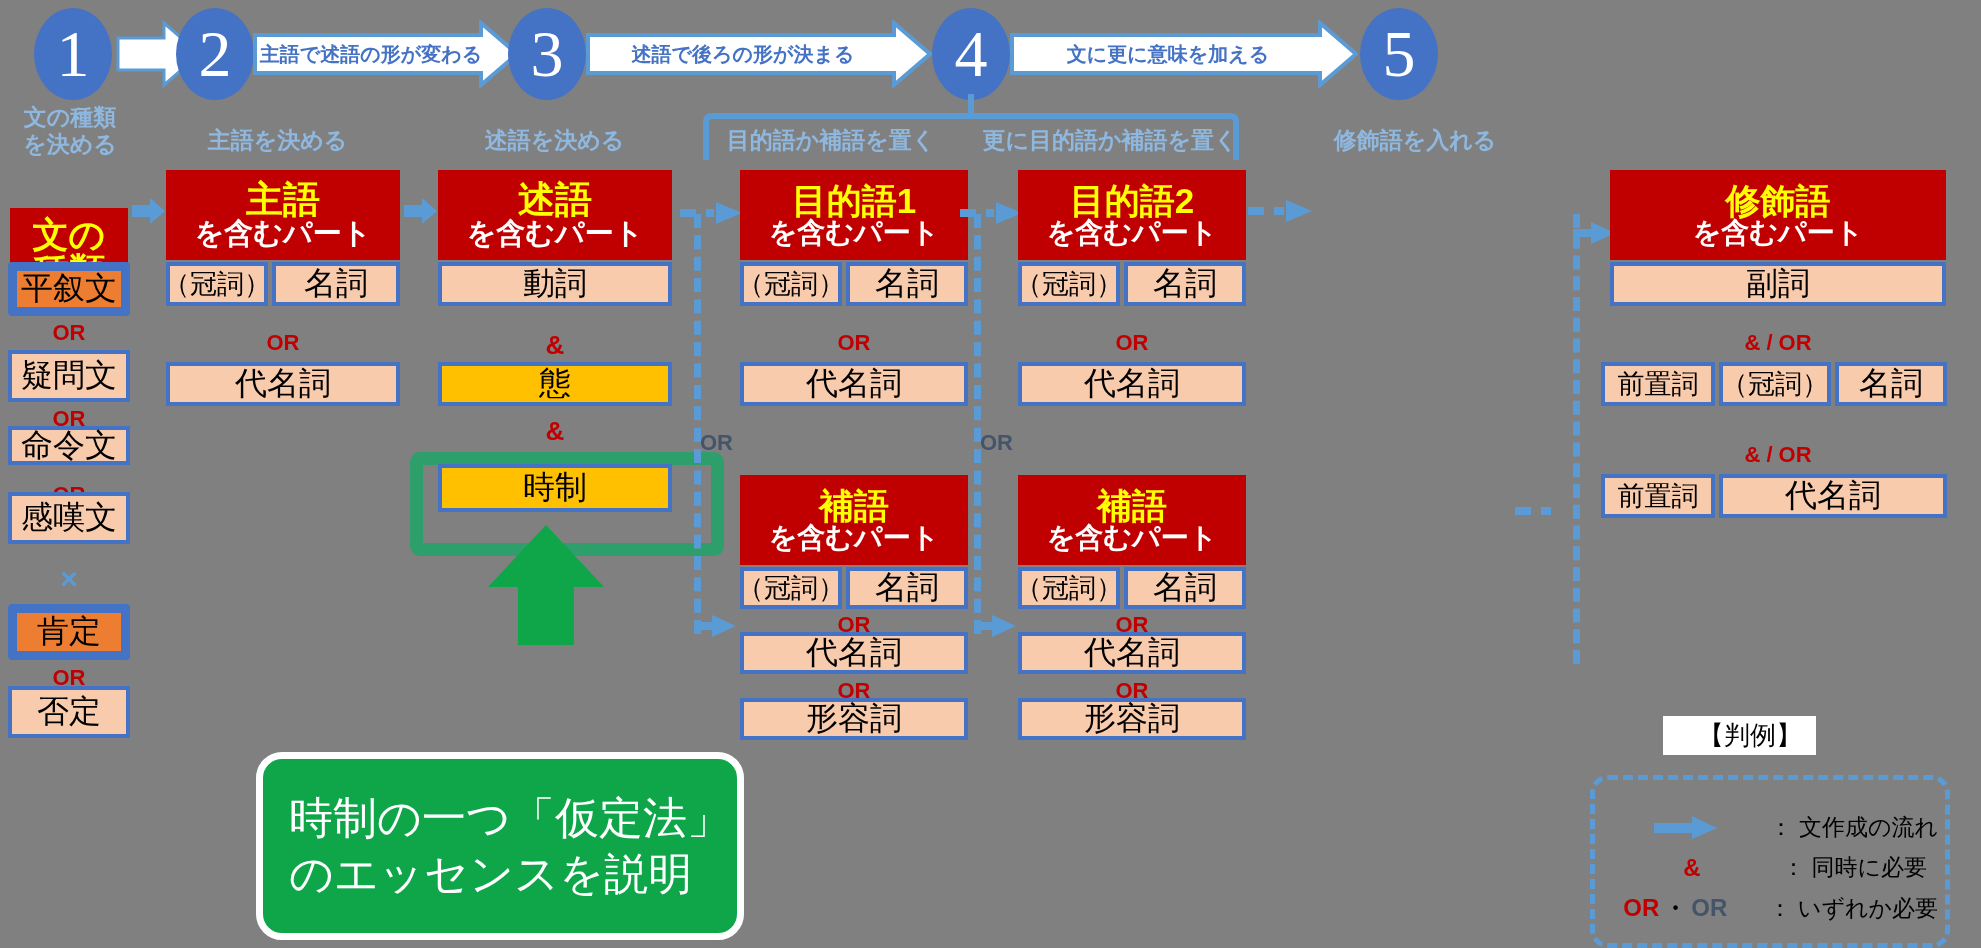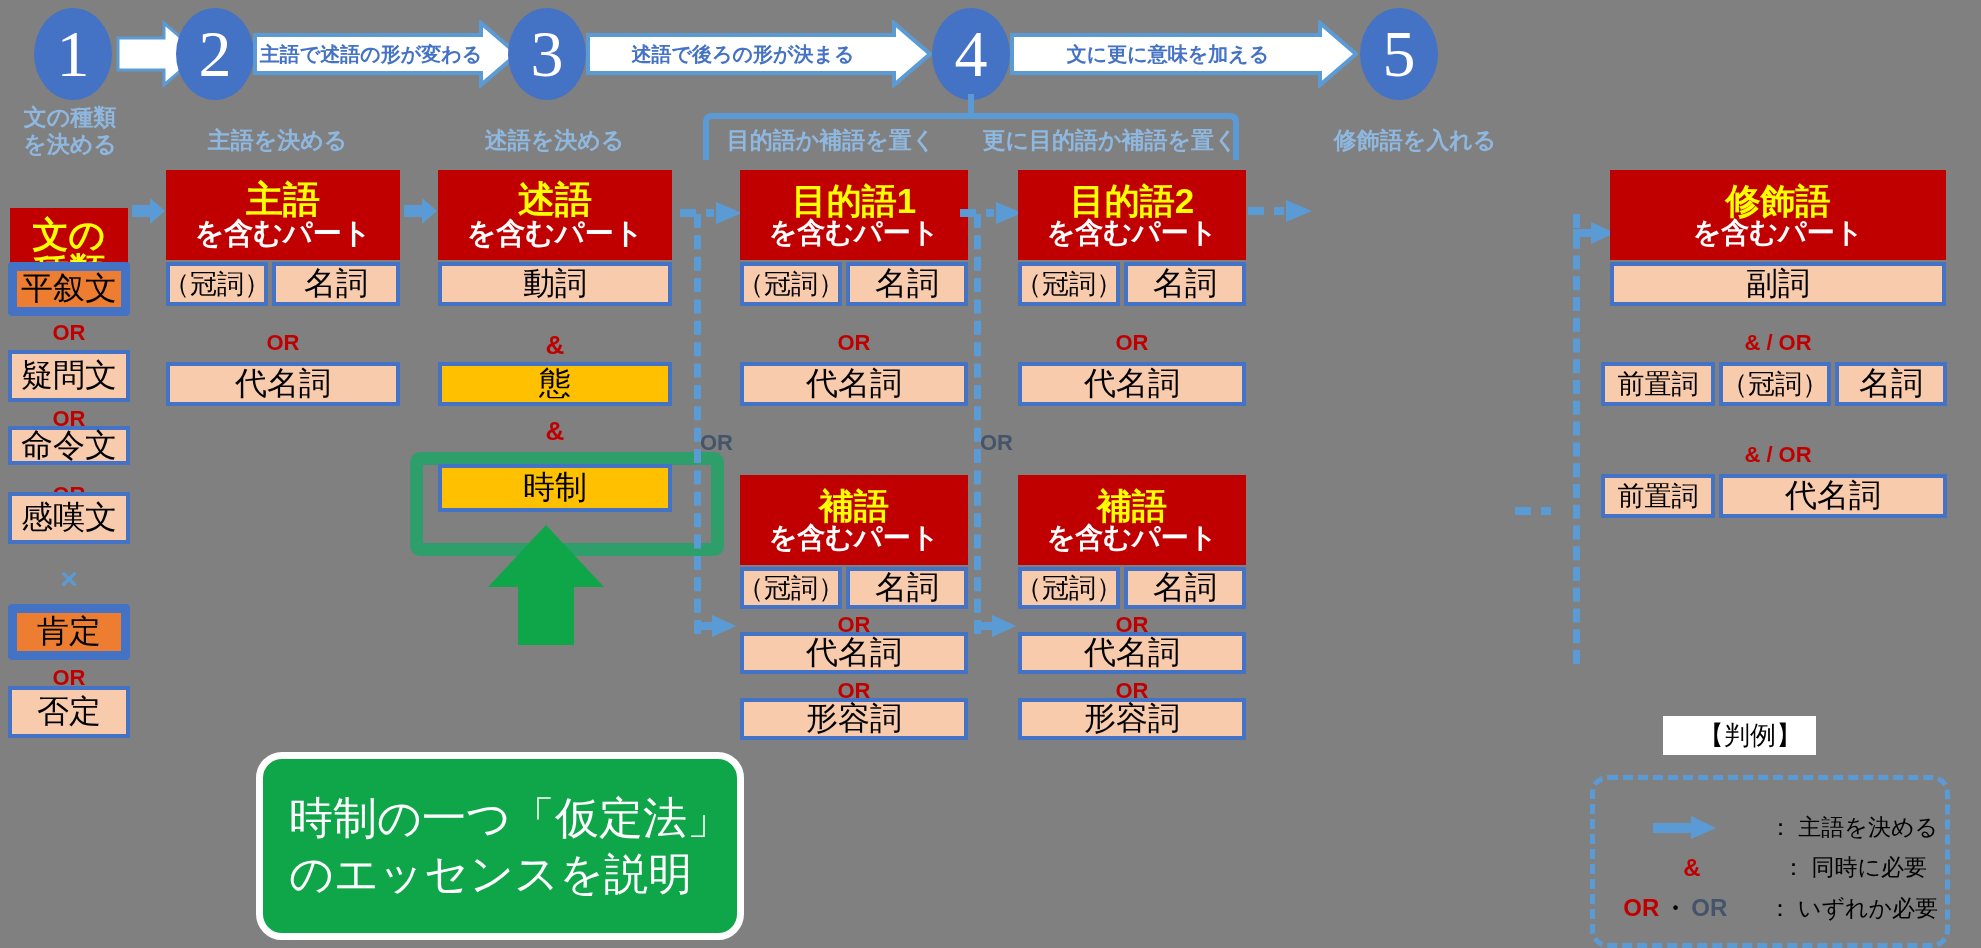--- a/index.html
+++ b/index.html
@@ -322,21 +322,21 @@
 
   <div class="legend-box" style="left:1590px;top:775px;width:350px;height:163px;"></div>
   <div class="legend-title" style="left:1663px;top:716px;padding-left:35px;">【判例】</div>
 
   <div class="legend-row" style="left:1608px;top:812px;width:330px;">
     <span class="legend-sym">
       <svg width="64" height="24" viewBox="0 0 64 24">
         <polygon points="0,7 38,7 38,0 63,12 38,23 38,17 0,17" fill="#5B9BD5"></polygon>
       </svg>
     </span>
-    <span class="legend-desc">： 主語を決める</span>
+    <span class="legend-desc">： 文作成の流れ</span>
   </div>
 
   <div class="legend-row" style="left:1608px;top:852px;width:330px;">
     <span class="legend-sym" style="color:#C00000;font-weight:bold;font-size:24px;">&amp;</span>
     <span class="legend-desc">： 同時に必要</span>
   </div>
 
   <div class="legend-row" style="left:1588px;top:892px;width:350px;">
     <span class="legend-sym" style="width:188px;font-weight:bold;font-size:24px;">
       <span style="color:#C00000;">OR</span>

